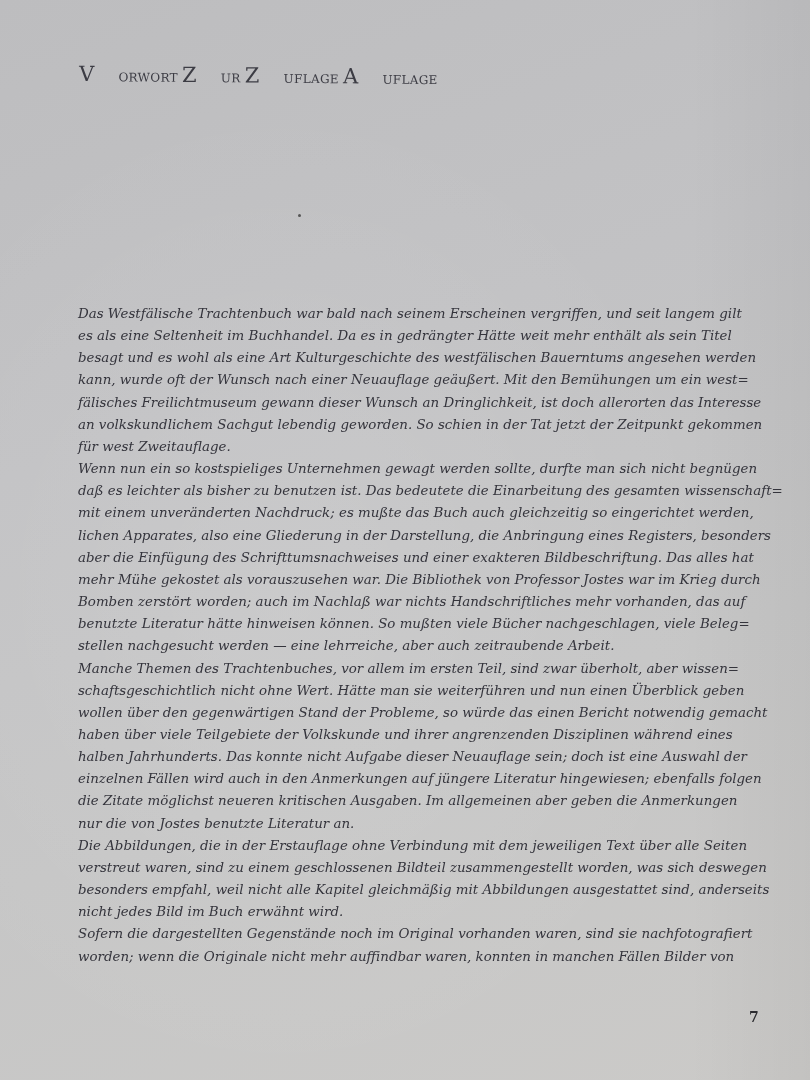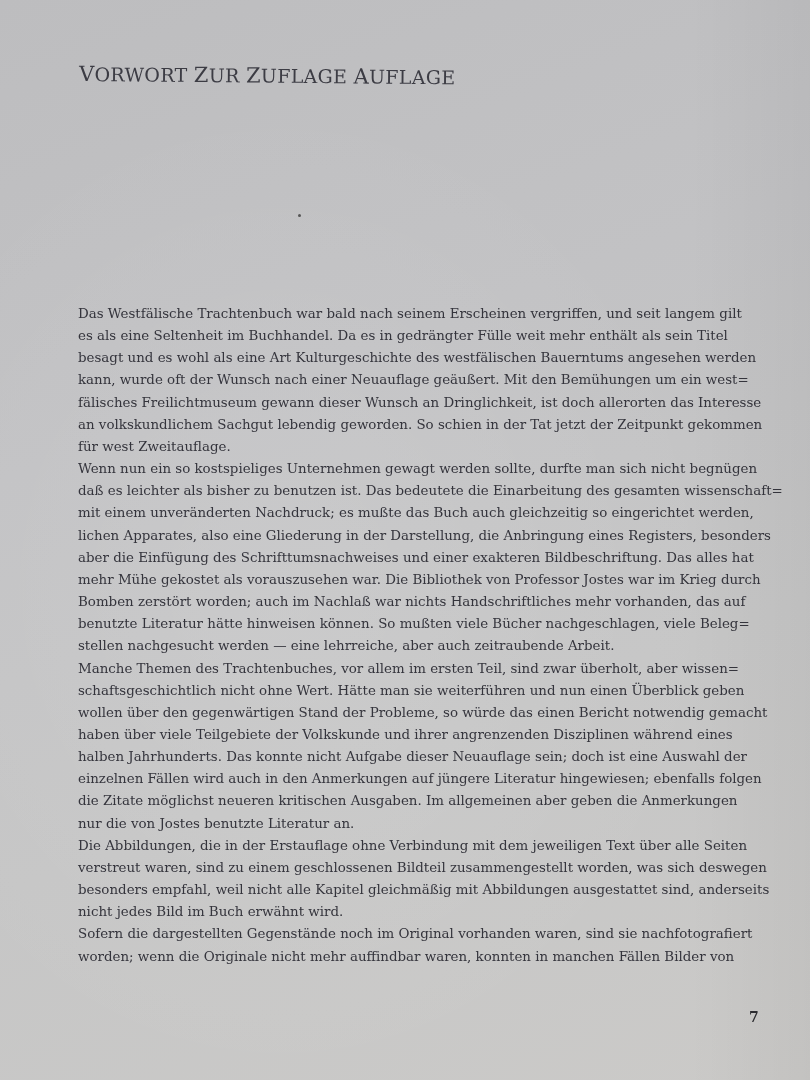--- a/index.html
+++ b/index.html
@@ -30,37 +30,39 @@
       font-family: "DejaVu Serif", "Liberation Serif", serif;
       font-weight: normal;
       font-size: 21px;
       letter-spacing: 0.3px;
       color: #3c3c44;
       white-space: nowrap;
       transform: rotate(0.5deg);
       transform-origin: left center;
     }
     .title .sc {
-      font-size: 19px;
+      font-size: 12px;
+      margin-left: 24px;
     }
     .speck {
       position: absolute;
       left: 298px;
       top: 214px;
       width: 3px;
       height: 3px;
       background: #555;
       border-radius: 50%;
     }
     .body-text {
       position: absolute;
       left: 78px;
       top: 303px;
       width: 635px;
       font-family: "DejaVu Serif", "Liberation Serif", serif;
+      font-style: italic;
       font-size: 13.4px;
       line-height: 22.15px;
       color: #34343c;
     }
     .line {
       display: block;
       white-space: nowrap;
       text-align: justify;
       text-align-last: justify;
     }
@@ -84,21 +86,21 @@
 
 <h1 class="title">
   <span>V</span><span class="sc">ORWORT </span><span>Z</span><span class="sc">UR </span><span>Z</span><span class="sc">UFLAGE </span><span>A</span><span class="sc">UFLAGE</span>
 </h1>
 
 <div class="speck"></div>
 
 <div class="body-text">
   <div>
     <span class="line">Das Westfälische Trachtenbuch war bald nach seinem Erscheinen vergriffen, und seit langem gilt</span>
-    <span class="line">es als eine Seltenheit im Buchhandel. Da es in gedrängter Fülle weit mehr enthält als sein Titel</span>
+    <span class="line">es als eine Seltenheit im Buchhandel. Da es in gedrängter Hätte weit mehr enthält als sein Titel</span>
     <span class="line">besagt und es wohl als eine Art Kulturgeschichte des westfälischen Bauerntums angesehen werden</span>
     <span class="line">kann, wurde oft der Wunsch nach einer Neuauflage geäußert. Mit den Bemühungen um ein west=</span>
     <span class="line">fälisches Freilichtmuseum gewann dieser Wunsch an Dringlichkeit, ist doch allerorten das Interesse</span>
     <span class="line">an volkskundlichem Sachgut lebendig geworden. So schien in der Tat jetzt der Zeitpunkt gekommen</span>
     <span class="line last">für west Zweitauflage.</span>
   </div>
   <div>
     <span class="line">Wenn nun ein so kostspieliges Unternehmen gewagt werden sollte, durfte man sich nicht begnügen</span>
     <span class="line">daß es leichter als bisher zu benutzen ist. Das bedeutete die Einarbeitung des gesamten wissenschaft=</span>
     <span class="line">mit einem unveränderten Nachdruck; es mußte das Buch auch gleichzeitig so eingerichtet werden,</span>

